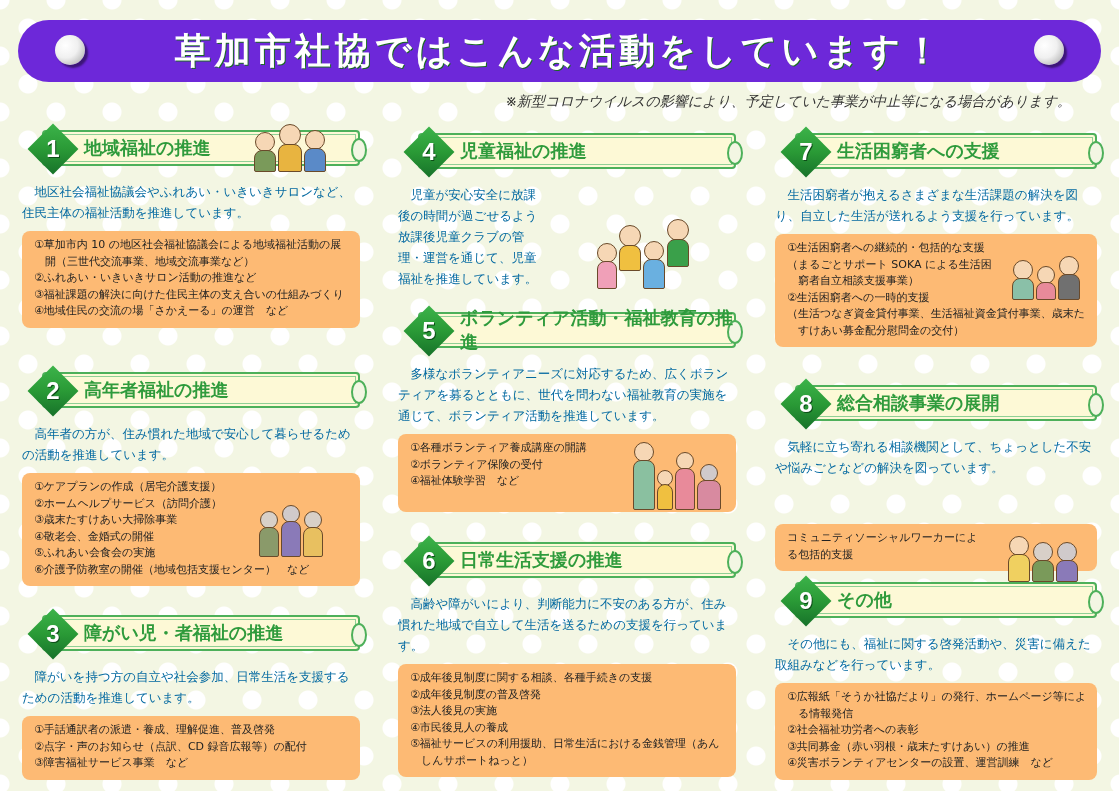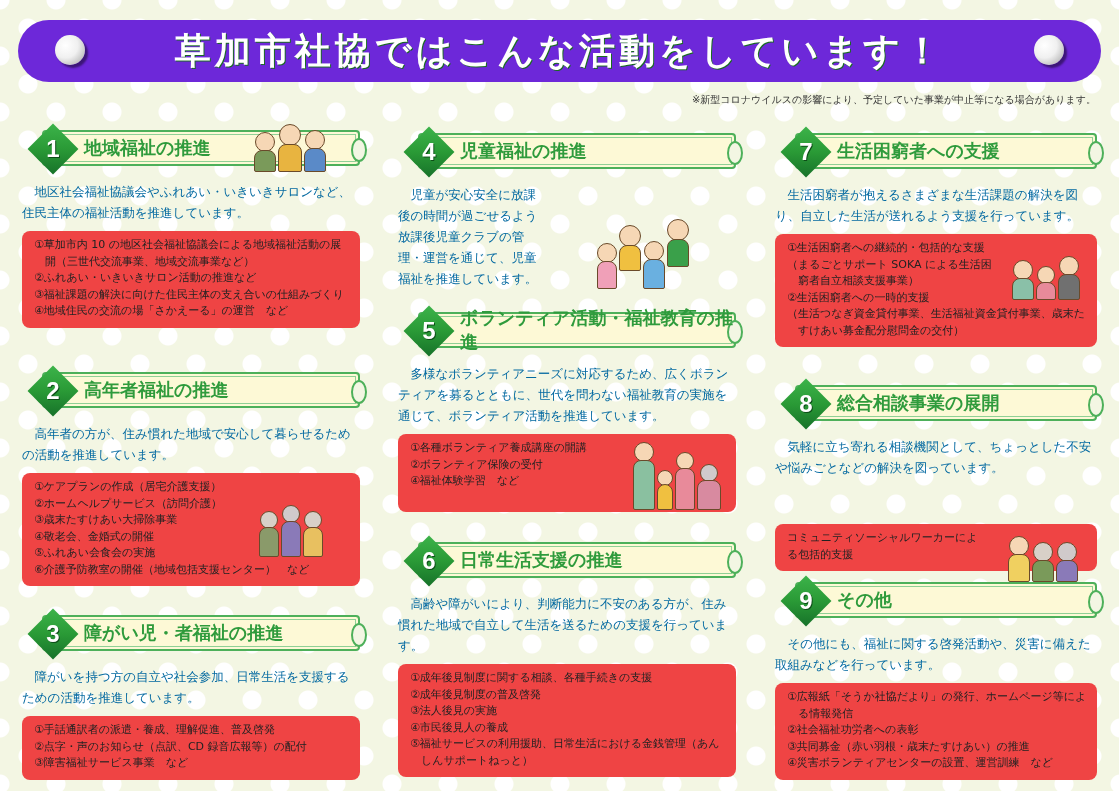--- a/index.html
+++ b/index.html
@@ -25,21 +25,21 @@
     background: radial-gradient(circle at 35% 35%, #ffffff 0%, #f0f0f0 45%, #bdbdbd 80%, #888 100%);
     box-shadow: 3px 3px 2px rgba(0,0,0,0.45);
   }
   .banner .ball.left { left: 37px; }
   .banner .ball.right { right: 37px; }
   .banner-title {
     color: #fff; font-weight: bold; font-size: 36px; letter-spacing: 4px;
     text-shadow: 1px 1px 0 #1a6b22;
   }
   .notice {
-    position: absolute; right: 23px; top: 93px; font-size: 10px; color: #333;
+    position: absolute; right: 48px; top: 93px; font-size: 14px; color: #333; font-style: italic;
   }
   .section { position: absolute; }
   .sec-header {
     position: relative; height: 36px; margin-left: 20px;
     background: #fdf9d6;
     border: 2px solid #4db05a;
     box-shadow: inset 0 0 0 2px #fdf9d6, inset 0 0 0 3px #8fd095;
     border-radius: 4px;
     display: flex; align-items: center;
   }
@@ -65,21 +65,21 @@
   }
   .sec-title {
     margin-left: 40px; font-size: 18px; font-weight: bold; color: #2f9b3c;
     position: relative; z-index: 1;
   }
   .sec-desc {
     font-size: 12.5px; line-height: 21px; color: #0369a1; margin-top: 15px;
     text-indent: 1em;
   }
   .sec-box {
-    background: #ef4444; border-radius: 8px; margin-top: 8px;
+    background: #fdba74; border-radius: 8px; margin-top: 8px;
     padding: 6px 10px 8px 12px; font-size: 11px; line-height: 16.5px; color: #222;
     position: relative;
   }
   .sec-box .item { padding-left: 1em; text-indent: -1em; }
   .illus {
     position: absolute; display: flex; align-items: flex-end; justify-content: center; gap: 2px;
   }
   .person {
     position: relative; display: flex; flex-direction: column; align-items: center;
   }

